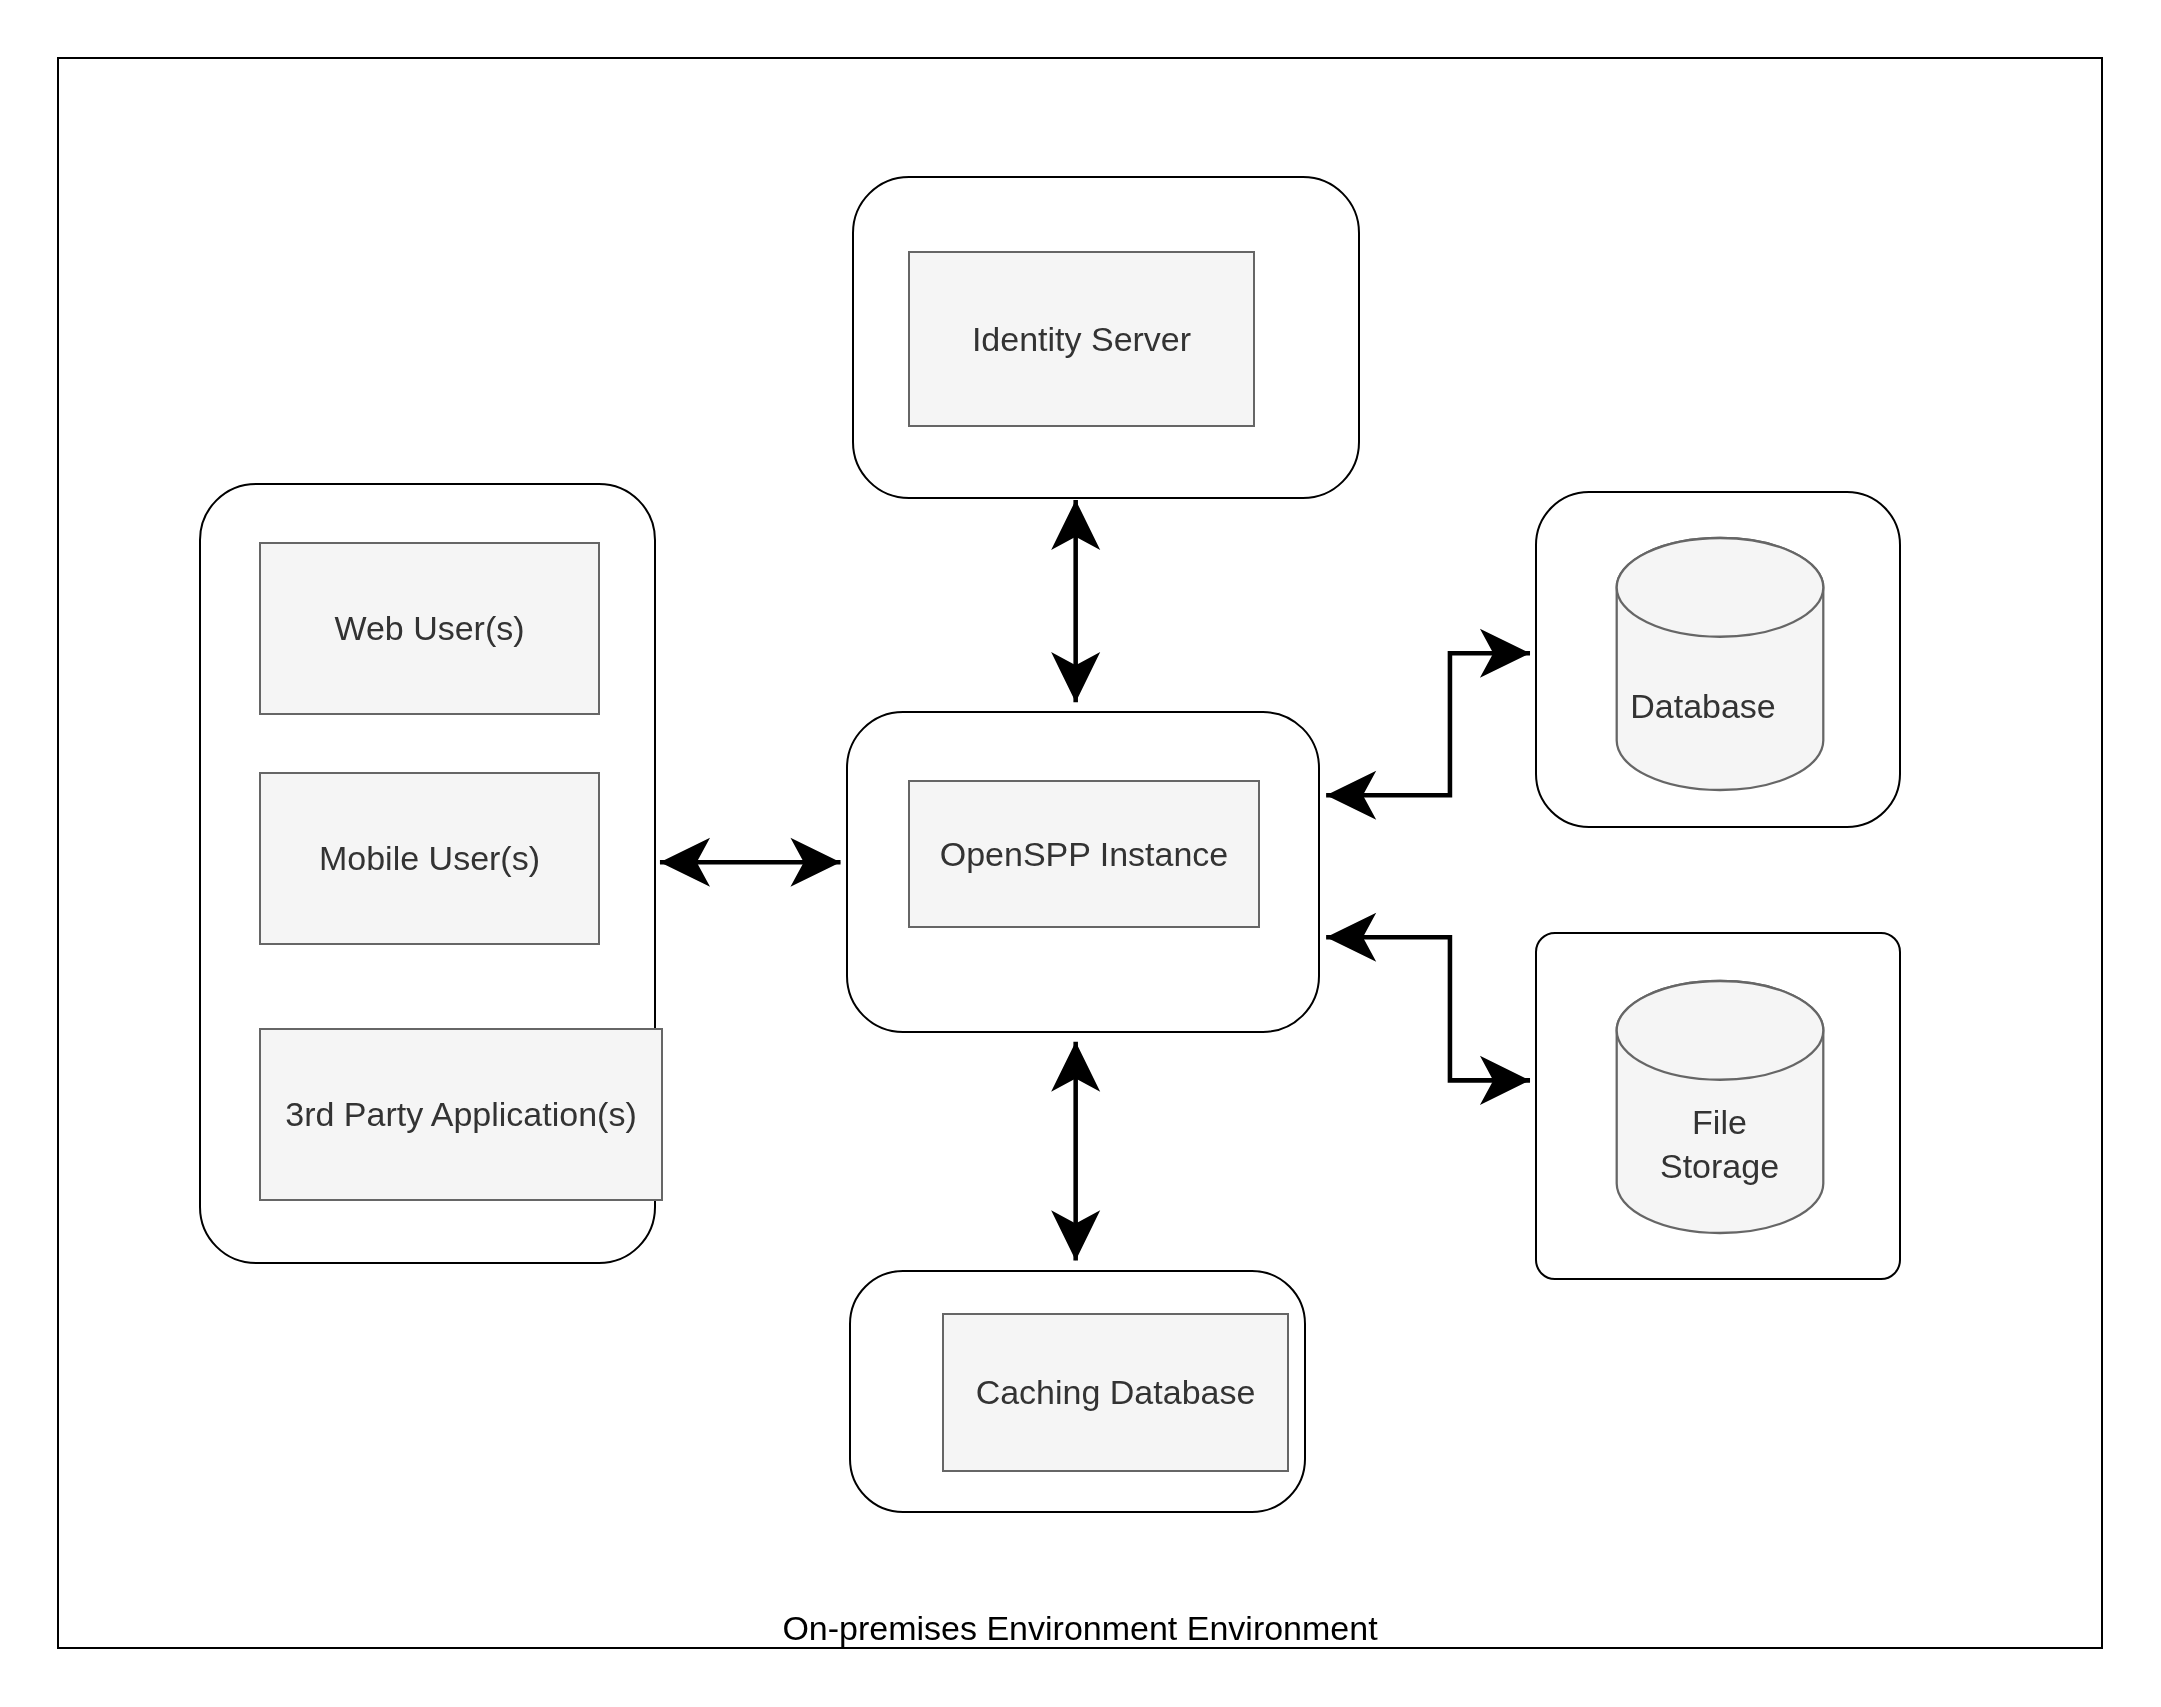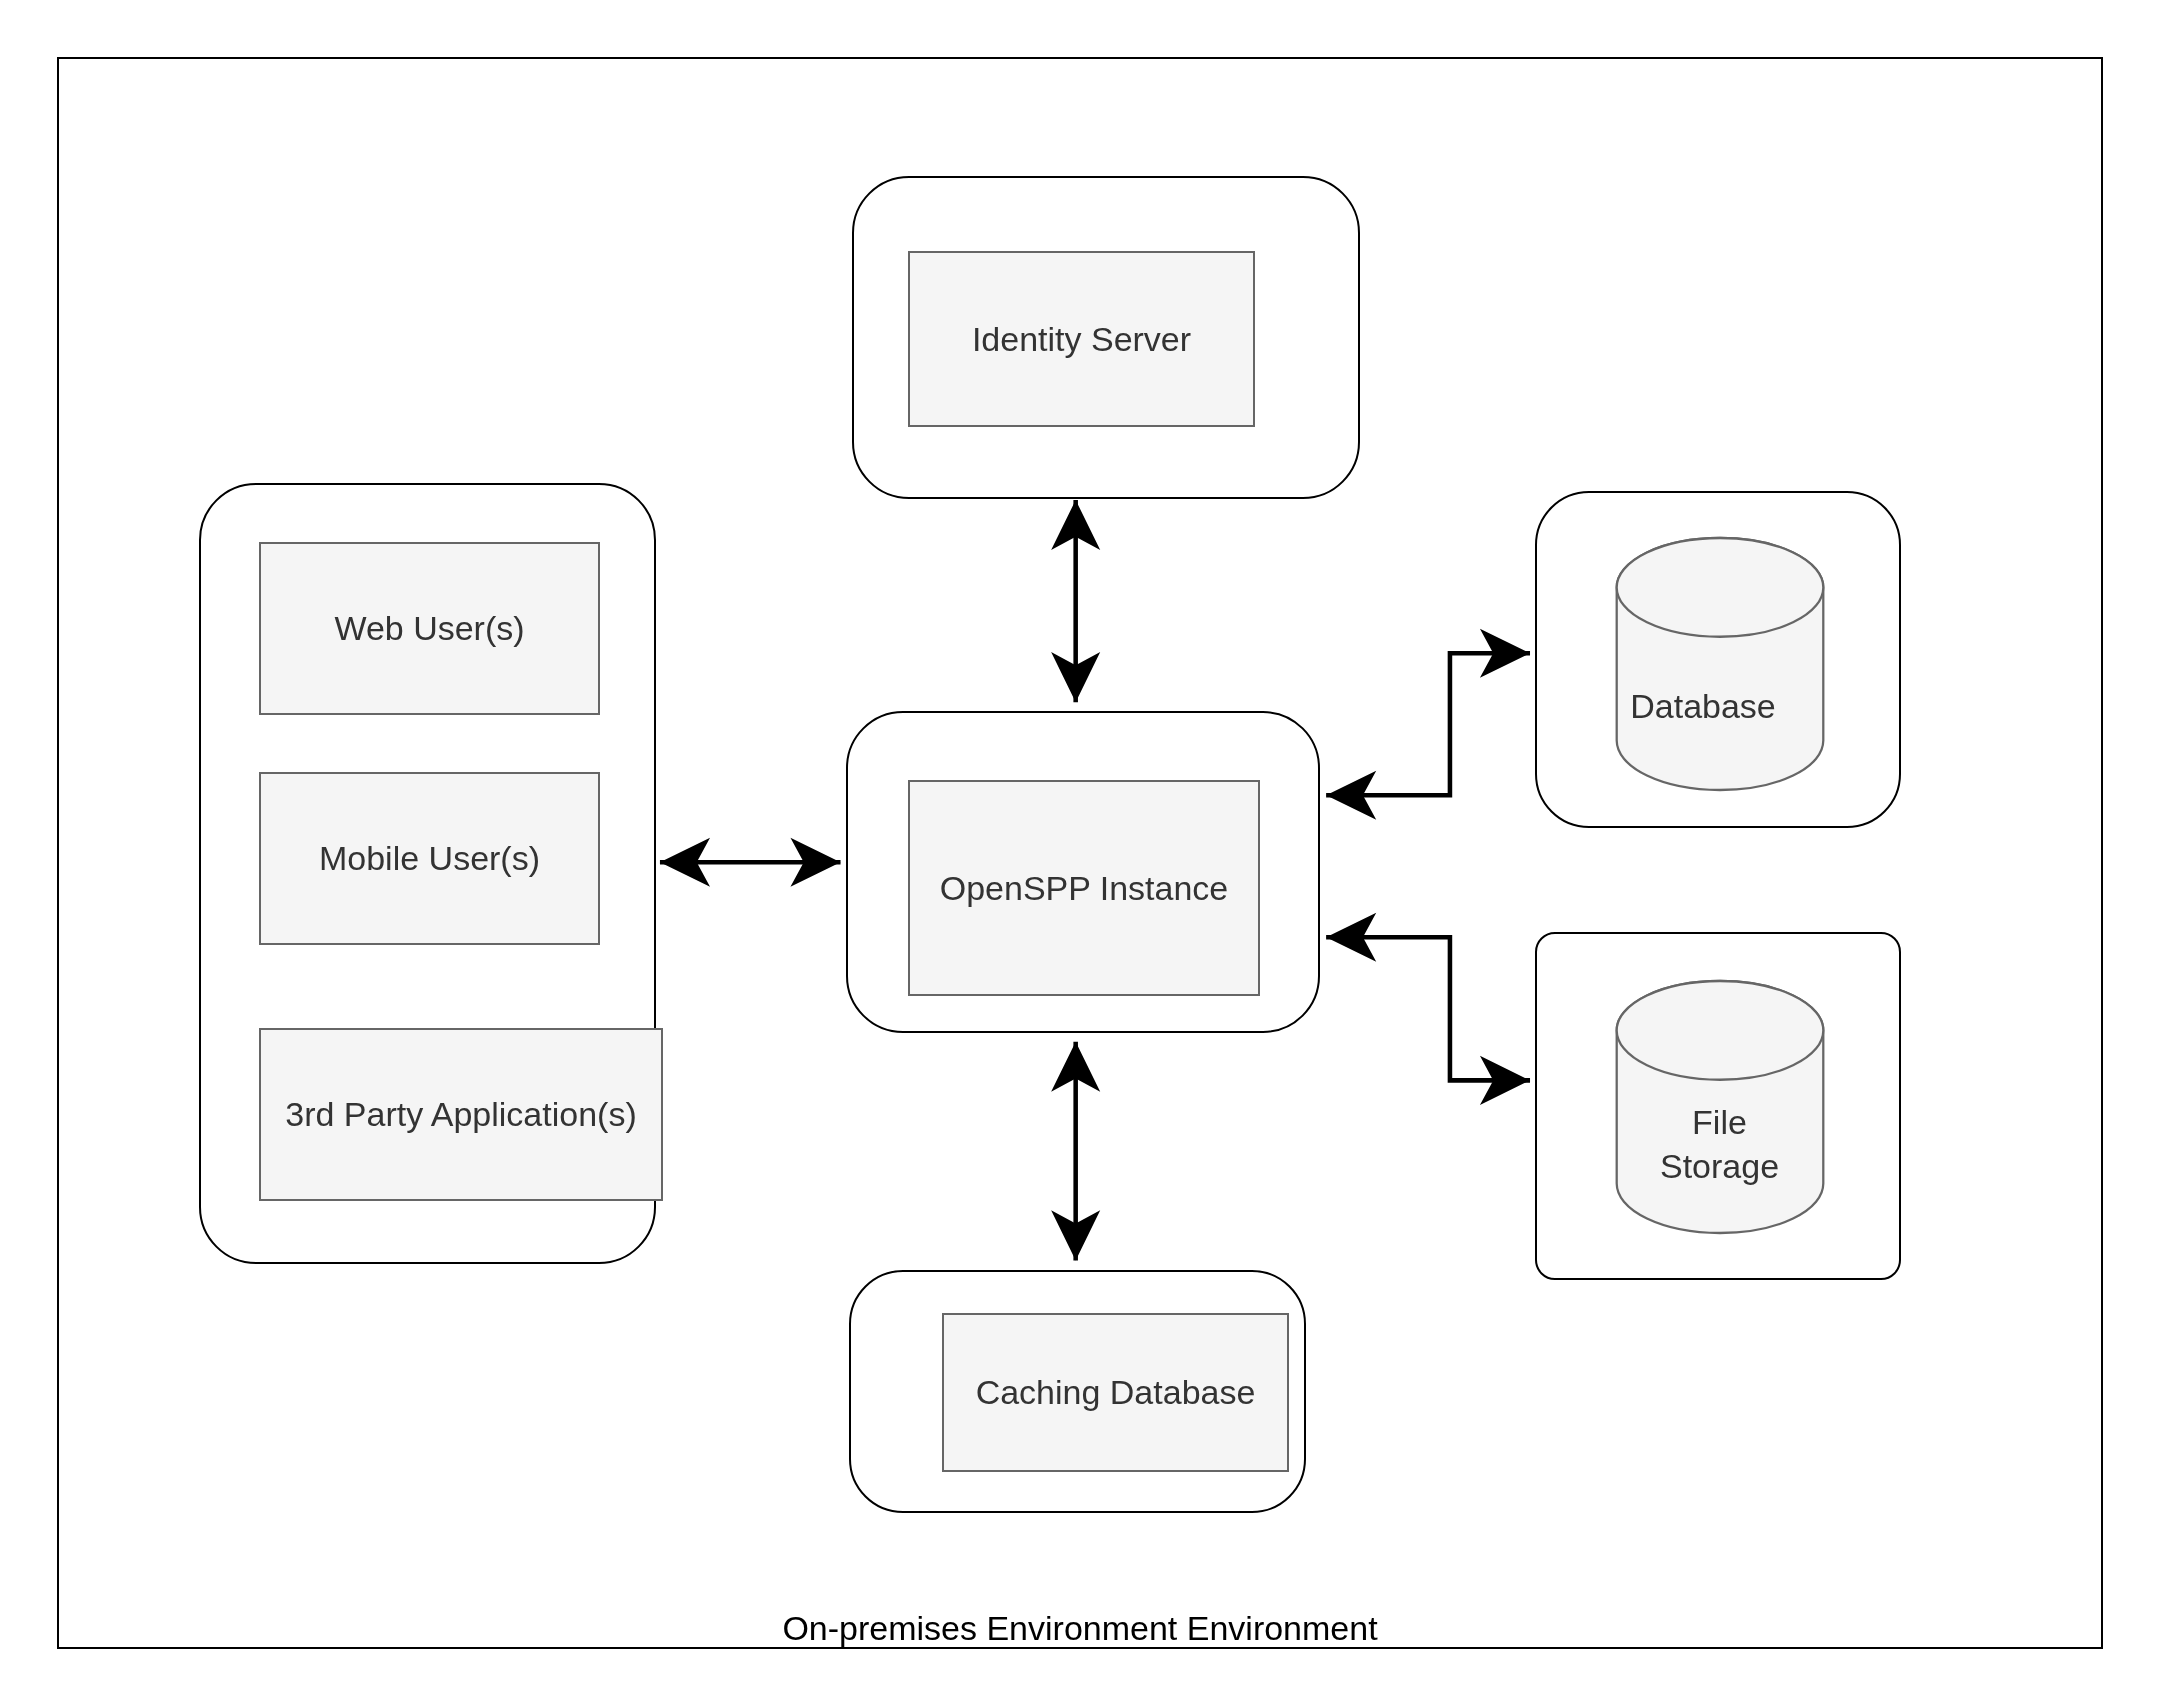--- a/index.html
+++ b/index.html
@@ -34,21 +34,21 @@
   
   .node{
     position:absolute;background:#f5f5f5;border:2.3px solid #666666;
     box-sizing:border-box;display:flex;align-items:center;justify-content:center;
     text-align:center;font-size:34px;line-height:1.25;color:#333333;
   }
   #node-web     {left:58px;top:57px;width:341px;height:173px;}
   #node-mobile  {left:58px;top:287px;width:341px;height:173px;}
   #node-3rd     {left:58px;top:543px;width:404px;height:173px;padding:0 5.7px;}
   #node-identity{left:54px; top:73px;width:347px;height:176px;}
-  #node-openspp {left:60px;top:67px;width:352px;height:216px;}
+  #node-openspp {left:60px;top:67px;width:352px;height:148px;}
   #node-caching {left:55px; top:41px; width:347px;height:159px;margin-left:36px;}
   
   .cyl-svg{position:absolute;}
   #db-cyl {left:78px;top:43px;}
   #fs-cyl {left:78px;top:45px;}
   .cyl-label{
     position:absolute;display:flex;align-items:center;justify-content:center;
     text-align:center;font-size:34px;line-height:1.27;color:#333333;
   }
   #db-label{left:78px;top:165px;width:176px;height:97px;}

